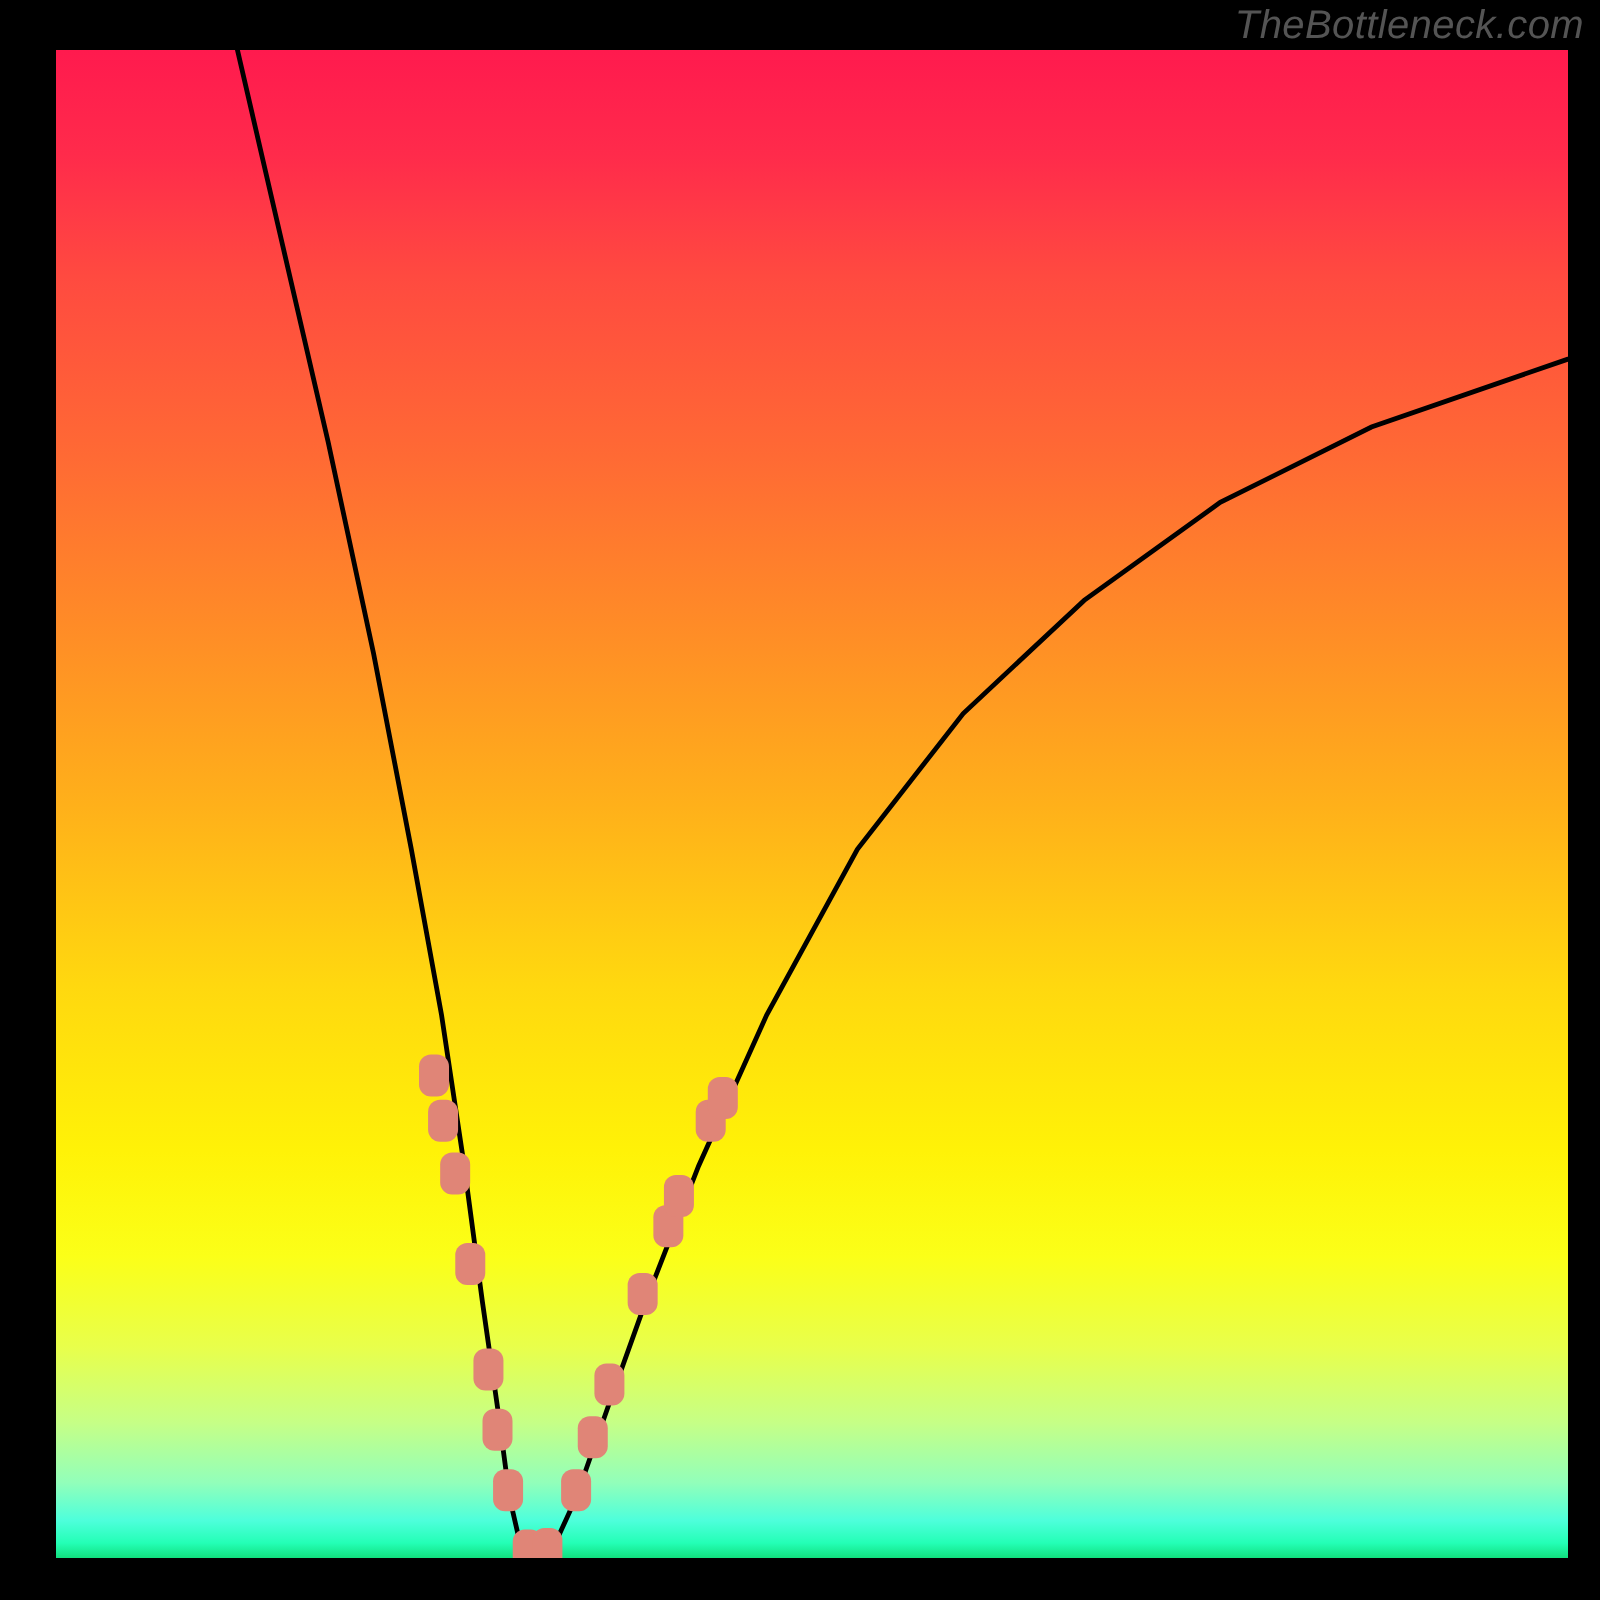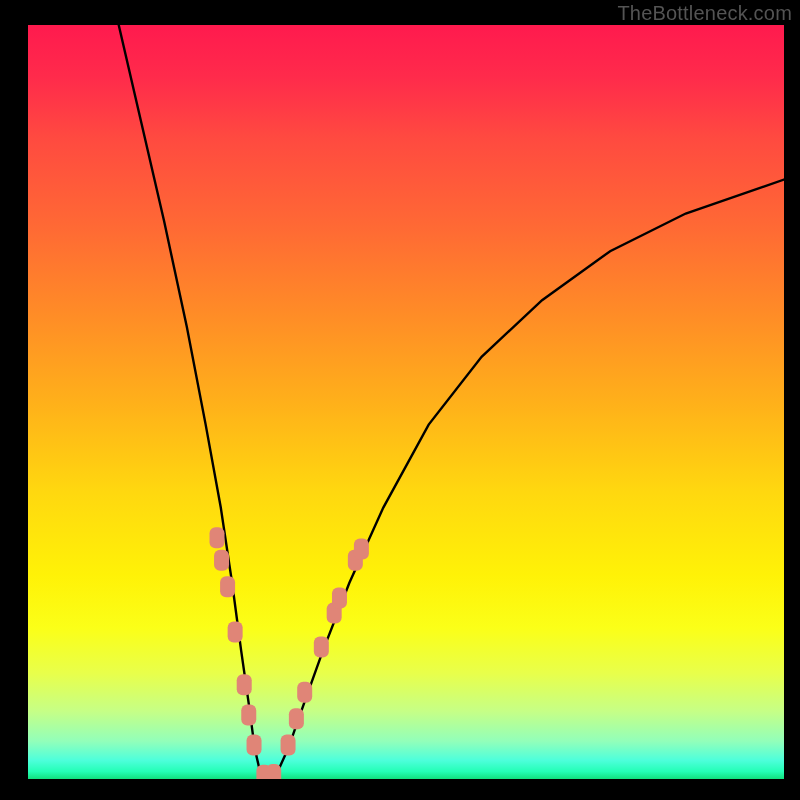--- a/index.html
+++ b/index.html
@@ -11,20 +11,21 @@
     background: #000;
     font-family: Arial, Helvetica, sans-serif;
   }
   .frame {
     position: absolute;
     left: 0;
     top: 0;
     width: 800px;
     height: 800px;
     background: #000;
+    font-style: italic;
   }
   .plot {
     position: absolute;
     left: 28px;
     top: 25px;
     width: 756px;
     height: 754px;
     background: linear-gradient(to bottom,
       #ff1a4e 0%,
       #ff2b4b 7%,

